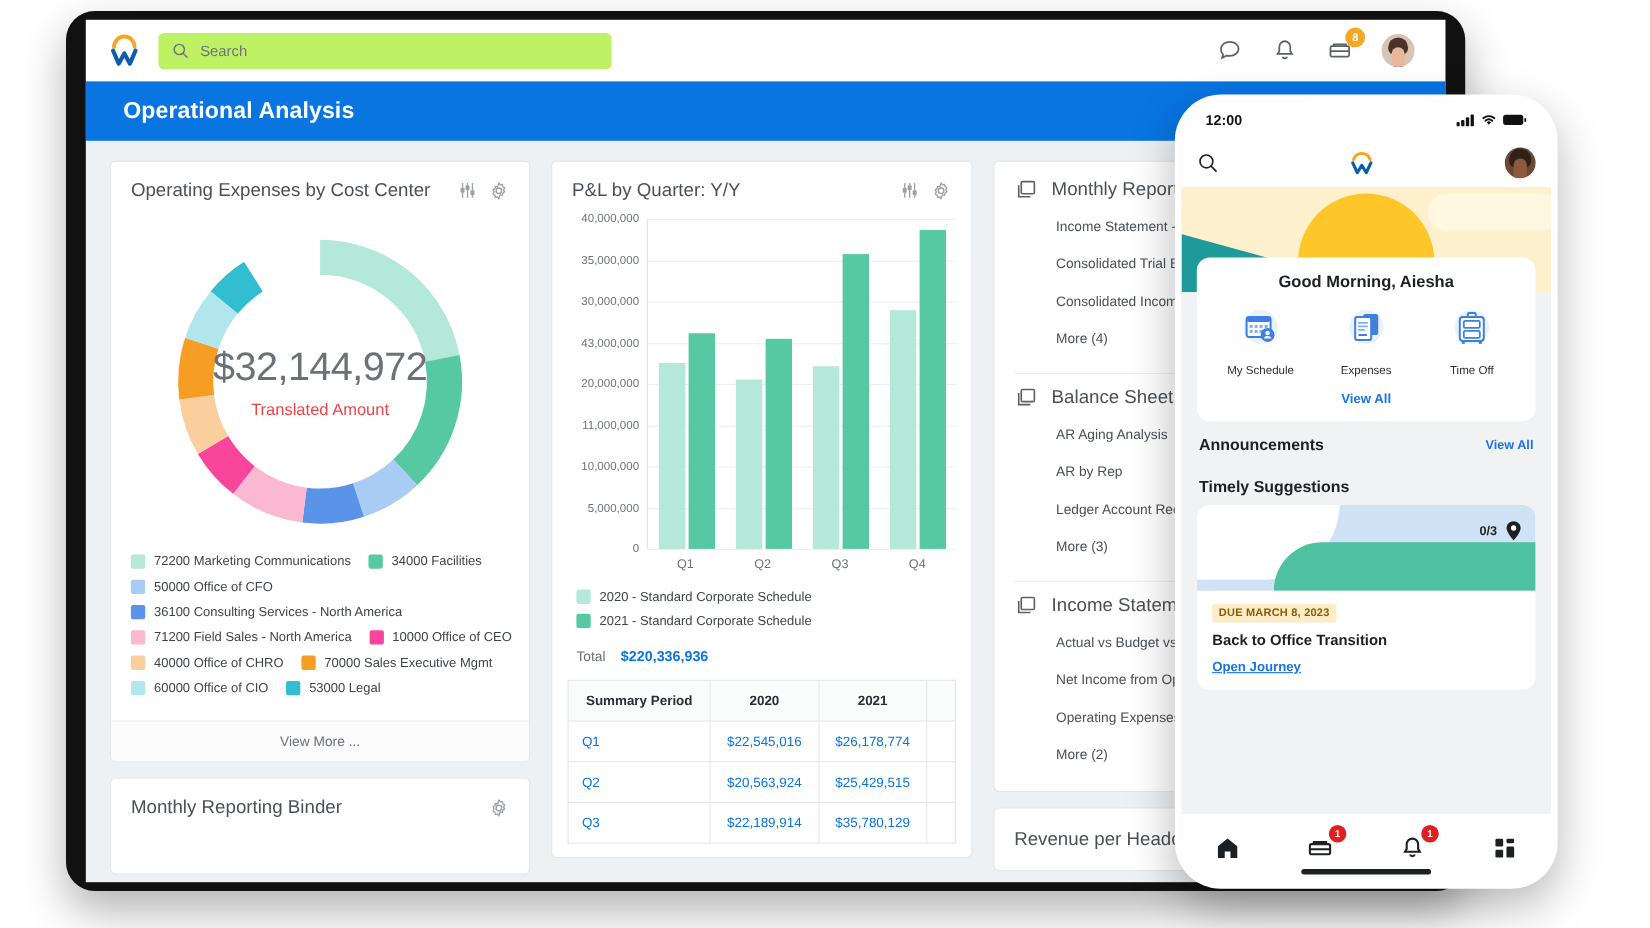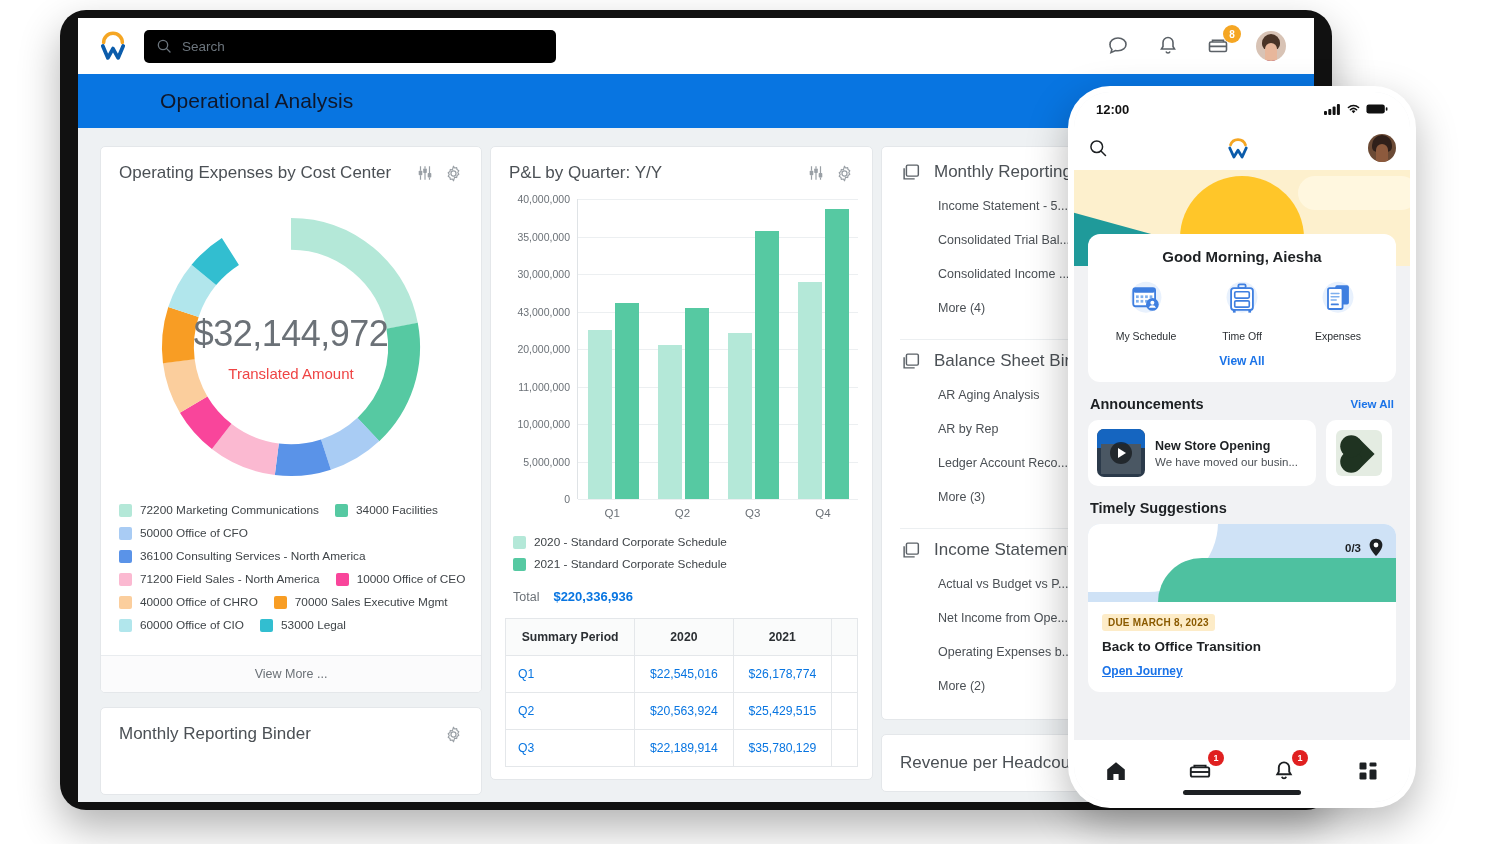--- a/index.html
+++ b/index.html
@@ -27,21 +27,21 @@
     overflow: hidden;
   }
 
   
   .topbar {
     height: 56px; background: #ffffff;
     display: flex; align-items: center; padding: 0 16px;
   }
   .wd-logo { width: 34px; height: 34px; margin: 0 14px 0 2px; flex: 0 0 auto; }
   .searchbar {
-    width: 412px; height: 33px; background: #000000; border-radius: 5px;
+    width: 412px; height: 33px; background: #bef264; border-radius: 5px;
     display: flex; align-items: center; padding: 0 12px; gap: 10px;
   }
   .searchbar .ph { color: #6c757d; font-size: 13.5px; }
   .topbar-right { margin-left: auto; display: flex; align-items: center; gap: 26px; padding-right: 12px; }
   .ticon { position: relative; width: 24px; height: 24px; color: #495057; }
   .badge-o {
     position: absolute; top: -9px; right: -11px;
     background: #f5a623; color: #fff; font-size: 10px; font-weight: 700;
     min-width: 18px; height: 18px; border-radius: 9px;
     display: flex; align-items: center; justify-content: center;
@@ -51,25 +51,25 @@
     background: #d8c3b5; position: relative; flex: 0 0 auto;
   }
   .avatar-top::before { content:""; position:absolute; left:6px; top:3px; width:18px; height:16px; border-radius:9px 9px 6px 6px; background:#4a3427; }
   .avatar-top::after { content:""; position:absolute; left:9px; top:12px; width:12px; height:18px; border-radius:6px 6px 0 0; background:#e8b79b; box-shadow: 0 12px 0 -1px #a32254; }
 
   
   .pagehead {
     height: 54px; background: #0875e1;
     display: flex; align-items: center; padding: 0 34px;
   }
-  .pagehead h1 { color: #0f172a; font-size: 21px; font-weight: 400; letter-spacing: .1px; margin-left: 48px; }
+  .pagehead h1 { color: #ffffff; font-size: 21px; font-weight: 700; letter-spacing: .1px; }
 
   
   .dash {
-    padding: 18px 22px; display: flex; gap: 8px; align-items: flex-start;
+    padding: 18px 22px; display: flex; gap: 19px; align-items: flex-start;
     height: calc(784px - 56px - 54px); overflow: hidden;
   }
   .col { display: flex; flex-direction: column; gap: 14px; }
   .col1 { width: 382px; }
   .col2 { width: 383px; }
   .col3 { width: 383px; }
 
   .card { background: #fff; border: 1px solid #e4e7ea; border-radius: 5px; overflow: hidden; }
   .card-head {
     display: flex; align-items: center; padding: 16px 18px 10px 18px;
@@ -627,68 +627,50 @@
                   </g>
                 <circle cx="29" cy="28" r="7" fill="#3f7fe0"></circle>
                 <circle cx="29" cy="26" r="2.2" fill="#fff"></circle>
                 <path d="M25 31.5a4.4 4.4 0 0 1 8 0z" fill="#fff"></path>
               </svg>
               <div class="qa-label">My Schedule</div>
             </div>
             <div class="qa">
               <svg width="40" height="40" viewBox="0 0 44 44">
                 <circle cx="22" cy="20" r="17" fill="#e8f1fd"></circle>
-                <rect x="18" y="6" width="8" height="4" rx="1.4" fill="none" stroke="#3f7fe0" stroke-width="2"></rect>
-                <rect x="10" y="10" width="24" height="24" rx="3" fill="#fff" stroke="#3f7fe0" stroke-width="2"></rect>
-                <rect x="14" y="14" width="16" height="7" rx="1.4" fill="none" stroke="#3f7fe0" stroke-width="1.8"></rect>
-                <rect x="14" y="24" width="16" height="7" rx="1.4" fill="none" stroke="#3f7fe0" stroke-width="1.8"></rect>
-                <rect x="12" y="33" width="3" height="4" fill="#3f7fe0"></rect>
-                  <rect x="29" y="33" width="3" height="4" fill="#3f7fe0"></rect>
-              </svg>
-              <div class="qa-label">Time Off</div>
-            </div>
-            <div class="qa">
-              <svg width="40" height="40" viewBox="0 0 44 44">
-                <circle cx="22" cy="20" r="17" fill="#e8f1fd"></circle>
                 <rect x="19" y="7" width="15" height="21" rx="2" fill="#3f7fe0"></rect>
                 <rect x="11" y="10" width="16" height="23" rx="2" fill="#fff" stroke="#3f7fe0" stroke-width="2"></rect>
                 <g stroke="#7fb0ee" stroke-width="1.7" stroke-linecap="round">
                     <line x1="14.5" y1="16" x2="23" y2="16"></line>
                     <line x1="14.5" y1="19.5" x2="23" y2="19.5"></line>
                     <line x1="14.5" y1="23" x2="20" y2="23"></line>
                   </g>
                 <line x1="15" y1="28" x2="22" y2="28" stroke="#3f7fe0" stroke-width="2" stroke-linecap="round"></line>
               </svg>
               <div class="qa-label">Expenses</div>
             </div>
+            <div class="qa">
+              <svg width="40" height="40" viewBox="0 0 44 44">
+                <circle cx="22" cy="20" r="17" fill="#e8f1fd"></circle>
+                <rect x="18" y="6" width="8" height="4" rx="1.4" fill="none" stroke="#3f7fe0" stroke-width="2"></rect>
+                <rect x="10" y="10" width="24" height="24" rx="3" fill="#fff" stroke="#3f7fe0" stroke-width="2"></rect>
+                <rect x="14" y="14" width="16" height="7" rx="1.4" fill="none" stroke="#3f7fe0" stroke-width="1.8"></rect>
+                <rect x="14" y="24" width="16" height="7" rx="1.4" fill="none" stroke="#3f7fe0" stroke-width="1.8"></rect>
+                <rect x="12" y="33" width="3" height="4" fill="#3f7fe0"></rect>
+                  <rect x="29" y="33" width="3" height="4" fill="#3f7fe0"></rect>
+              </svg>
+              <div class="qa-label">Time Off</div>
+            </div>
           </div>
           <div class="view-all-c">View All</div>
         </div>
 
         <div class="sec-head">
           <span class="sec-title">Announcements</span>
           <span class="sec-link">View All</span>
-        </div>
-        <div class="ann-row">
-          <div class="ann-card">
-            <div class="ann-thumb">
-              <div class="sky"></div>
-                <div class="bld"></div>
-              <div class="play"></div>
-            </div>
-            <div>
-              <div class="ann-title">New Store Opening</div>
-              <div class="ann-desc">We have moved our busin...</div>
-            </div>
-          </div>
-          <div class="ann-card2">
-            <div class="berry">
-                <div class="berry-heart"></div>
-              </div>
-          </div>
         </div>
 
         <div class="sec-head">
           <span class="sec-title">Timely Suggestions</span>
         </div>
         <div class="sug-card">
           <div class="sug-img">
             <div class="cloud2"></div>
               <div class="hill"></div>
             <div class="sug-count">

